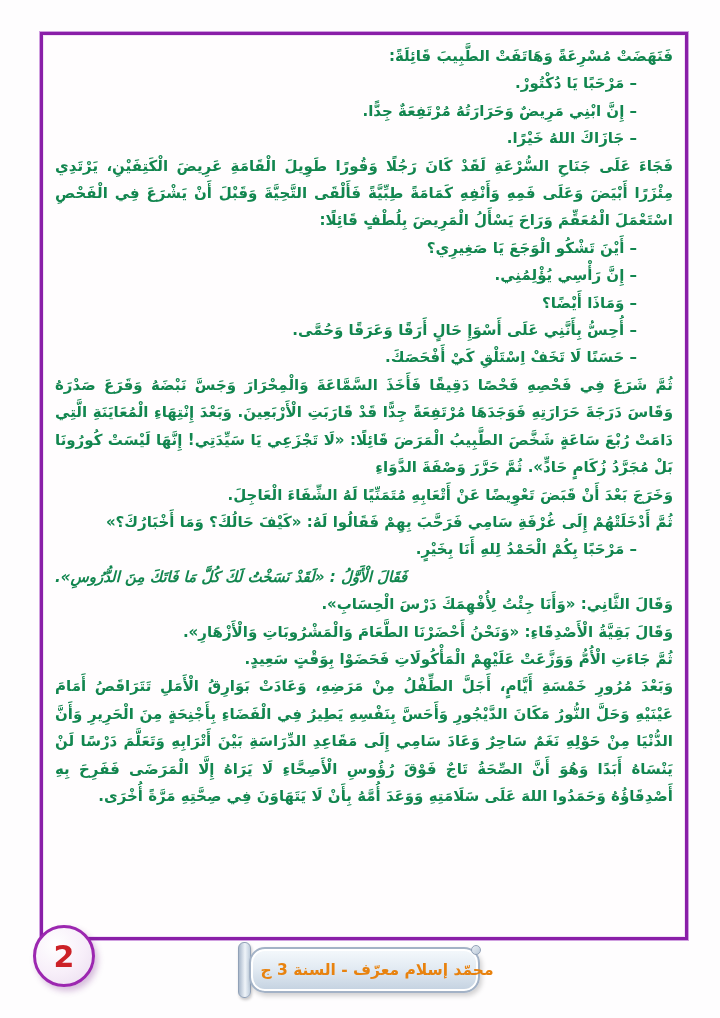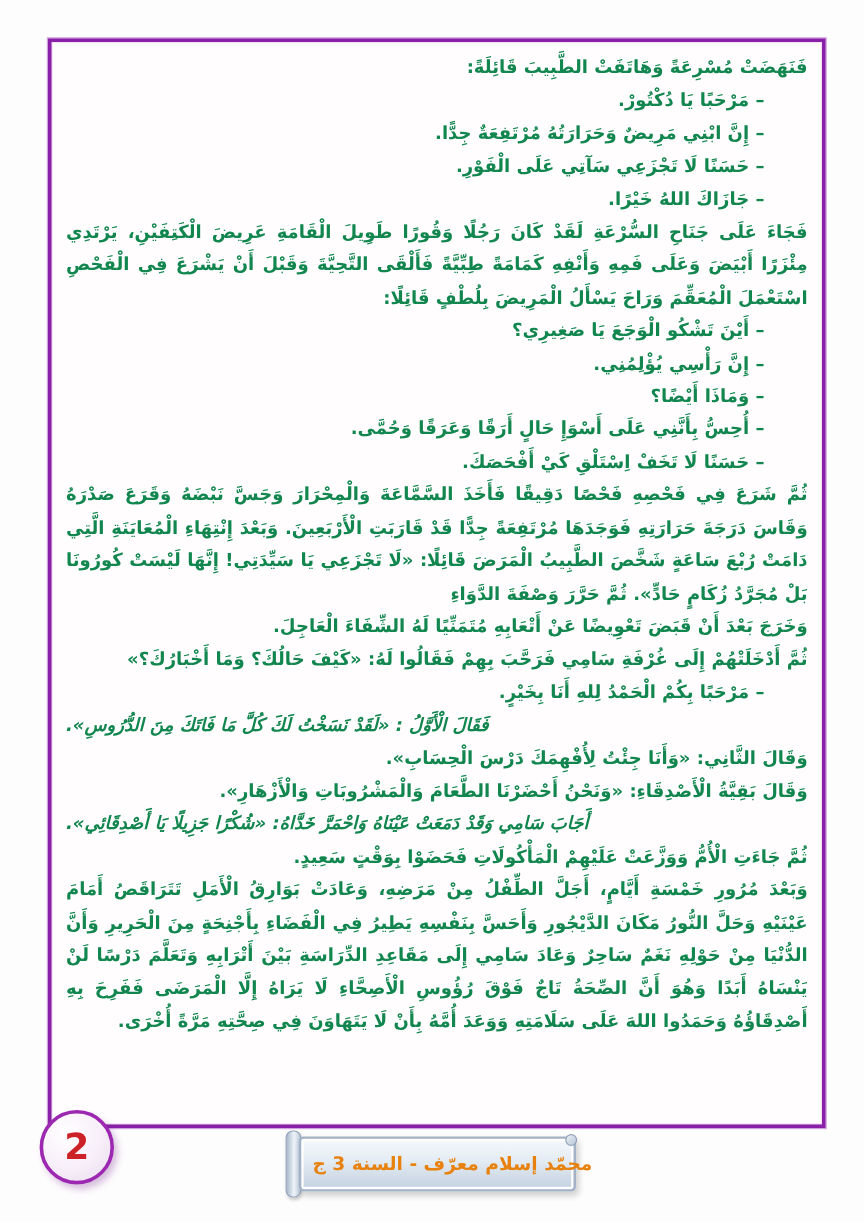--- a/index.html
+++ b/index.html
@@ -59,21 +59,21 @@
     position:absolute;
     left:238px;top:942px;
     width:242px;height:56px;
     z-index:2;
   }
   .scroll-body{
     position:absolute;
     left:11px;top:5px;right:0;bottom:5px;
     background:linear-gradient(180deg,#f5f9fc 0%,#e3ebf3 45%,#c3d1e0 100%);
     border:2px solid #a3b2c6;
-    border-radius:4px;
+    border-radius:16px;
     box-shadow:inset 0 0 0 2px #ffffff, 2px 3px 5px rgba(0,0,0,.18);
     display:flex;align-items:center;justify-content:center;padding-left:25px;
   }
   .scroll-curl-left{
     position:absolute;
     left:0;top:0;bottom:0;
     width:13px;
     background:linear-gradient(90deg,#a9b8cb 0%,#eff4f9 55%,#c0cedd 100%);
     border:1px solid #91a1b7;
     border-radius:6px;
@@ -96,36 +96,34 @@
   }
 </style>
 </head>
 <body>
 
 <div class="frame">
   <div class="textblock">
     <div class="tline line">فَنَهَضَتْ مُسْرِعَةً وَهَاتَفَتْ الطَّبِيبَ قَائِلَةً:</div>
     <div class="tline dialogue">– مَرْحَبًا يَا دُكْتُورْ.</div>
     <div class="tline dialogue">– إِنَّ ابْنِي مَرِيضٌ وَحَرَارَتُهُ مُرْتَفِعَةٌ جِدًّا.</div>
-    <div class="tline dialogue">– حَسَنًا لَا تَجْزَعِي سَآتِي عَلَى الْفَوْرِ.</div>
     <div class="tline dialogue">– جَازَاكَ اللهُ خَيْرًا.</div>
     <div class="tline para">فَجَاءَ عَلَى جَنَاحِ السُّرْعَةِ لَقَدْ كَانَ رَجُلًا وَقُورًا طَوِيلَ الْقَامَةِ عَرِيضَ الْكَتِفَيْنِ، يَرْتَدِي مِئْزَرًا أَبْيَضَ وَعَلَى فَمِهِ وَأَنْفِهِ كَمَامَةً طِبِّيَّةً فَأَلْقَى التَّحِيَّةَ وَقَبْلَ أَنْ يَشْرَعَ فِي الْفَحْصِ اسْتَعْمَلَ الْمُعَقِّمَ وَرَاحَ يَسْأَلُ الْمَرِيضَ بِلُطْفٍ قَائِلًا:</div>
     <div class="tline dialogue">– أَيْنَ تَشْكُو الْوَجَعَ يَا صَغِيرِي؟</div>
     <div class="tline dialogue">– إِنَّ رَأْسِي يُؤْلِمُنِي.</div>
     <div class="tline dialogue">– وَمَاذَا أَيْضًا؟</div>
     <div class="tline dialogue">– أُحِسُّ بِأَنَّنِي عَلَى أَسْوَإِ حَالٍ أَرَقًا وَعَرَقًا وَحُمَّى.</div>
     <div class="tline dialogue">– حَسَنًا لَا تَخَفْ اِسْتَلْقِ كَيْ أَفْحَصَكَ.</div>
     <div class="tline para">ثُمَّ شَرَعَ فِي فَحْصِهِ فَحْصًا دَقِيقًا فَأَخَذَ السَّمَّاعَةَ وَالْمِحْرَارَ وَجَسَّ نَبْضَهُ وَقَرَعَ صَدْرَهُ وَقَاسَ دَرَجَةَ حَرَارَتِهِ فَوَجَدَهَا مُرْتَفِعَةً جِدًّا قَدْ قَارَبَتِ الْأَرْبَعِينَ. وَبَعْدَ إِنْتِهَاءِ الْمُعَايَنَةِ الَّتِي دَامَتْ رُبْعَ سَاعَةٍ شَخَّصَ الطَّبِيبُ الْمَرَضَ قَائِلًا: «لَا تَجْزَعِي يَا سَيِّدَتِي! إِنَّهَا لَيْسَتْ كُورُونَا بَلْ مُجَرَّدُ زُكَامٍ حَادٍّ». ثُمَّ حَرَّرَ وَصْفَةَ الدَّوَاءِ</div>
     <div class="tline center">وَخَرَجَ بَعْدَ أَنْ قَبَضَ تَعْوِيضًا عَنْ أَتْعَابِهِ مُتَمَنِّيًا لَهُ الشِّفَاءَ الْعَاجِلَ.</div>
     <div class="tline line">ثُمَّ أَدْخَلَتْهُمْ إِلَى غُرْفَةِ سَامِي فَرَحَّبَ بِهِمْ فَقَالُوا لَهُ: «كَيْفَ حَالُكَ؟ وَمَا أَخْبَارُكَ؟»</div>
     <div class="tline dialogue">– مَرْحَبًا بِكُمْ الْحَمْدُ لِلهِ أَنَا بِخَيْرٍ.</div>
     <div class="tline indent1">فَقَالَ الْأَوَّلُ : «لَقَدْ نَسَخْتُ لَكَ كُلَّ مَا فَاتَكَ مِنَ الدُّرُوسِ».</div>
     <div class="tline line">وَقَالَ الثَّانِي: «وَأَنَا جِئْتُ لِأُفْهِمَكَ دَرْسَ الْحِسَابِ».</div>
     <div class="tline line">وَقَالَ بَقِيَّةُ الْأَصْدِقَاءِ: «وَنَحْنُ أَحْضَرْنَا الطَّعَامَ وَالْمَشْرُوبَاتِ وَالْأَزْهَارِ».</div>
-    <div class="tline indent1">أَجَابَ سَامِي وَقَدْ دَمَعَتْ عَيْنَاهُ وَاحْمَرَّ خَدَّاهُ: «شُكْرًا جَزِيلًا يَا أَصْدِقَائِي».</div>
     <div class="tline line">ثُمَّ جَاءَتِ الْأُمُّ وَوَزَّعَتْ عَلَيْهِمْ الْمَأْكُولَاتِ فَحَضَوْا بِوَقْتٍ سَعِيدٍ.</div>
     <div class="tline para">وَبَعْدَ مُرُورِ خَمْسَةِ أَيَّامٍ، أَجَلَّ الطِّفْلُ مِنْ مَرَضِهِ، وَعَادَتْ بَوَارِقُ الْأَمَلِ تَتَرَاقَصُ أَمَامَ عَيْنَيْهِ وَحَلَّ النُّورُ مَكَانَ الدَّيْجُورِ وَأَحَسَّ بِنَفْسِهِ يَطِيرُ فِي الْفَضَاءِ بِأَجْنِحَةٍ مِنَ الْحَرِيرِ وَأَنَّ الدُّنْيَا مِنْ حَوْلِهِ نَغَمٌ سَاحِرٌ وَعَادَ سَامِي إِلَى مَقَاعِدِ الدِّرَاسَةِ بَيْنَ أَتْرَابِهِ وَتَعَلَّمَ دَرْسًا لَنْ يَنْسَاهُ أَبَدًا وَهُوَ أَنَّ الصِّحَةُ تَاجٌ فَوْقَ رُؤُوسِ الْأَصِحَّاءِ لَا يَرَاهُ إِلَّا الْمَرَضَى فَفَرِحَ بِهِ أَصْدِقَاؤُهُ وَحَمَدُوا اللهَ عَلَى سَلَامَتِهِ وَوَعَدَ أُمَّهُ بِأَنْ لَا يَتَهَاوَنَ فِي صِحَّتِهِ مَرَّةً أُخْرَى.</div>
   </div>
 </div>
 
 <div class="page-badge">
   <span>2</span>
 </div>
 
 <div class="footer-banner">

